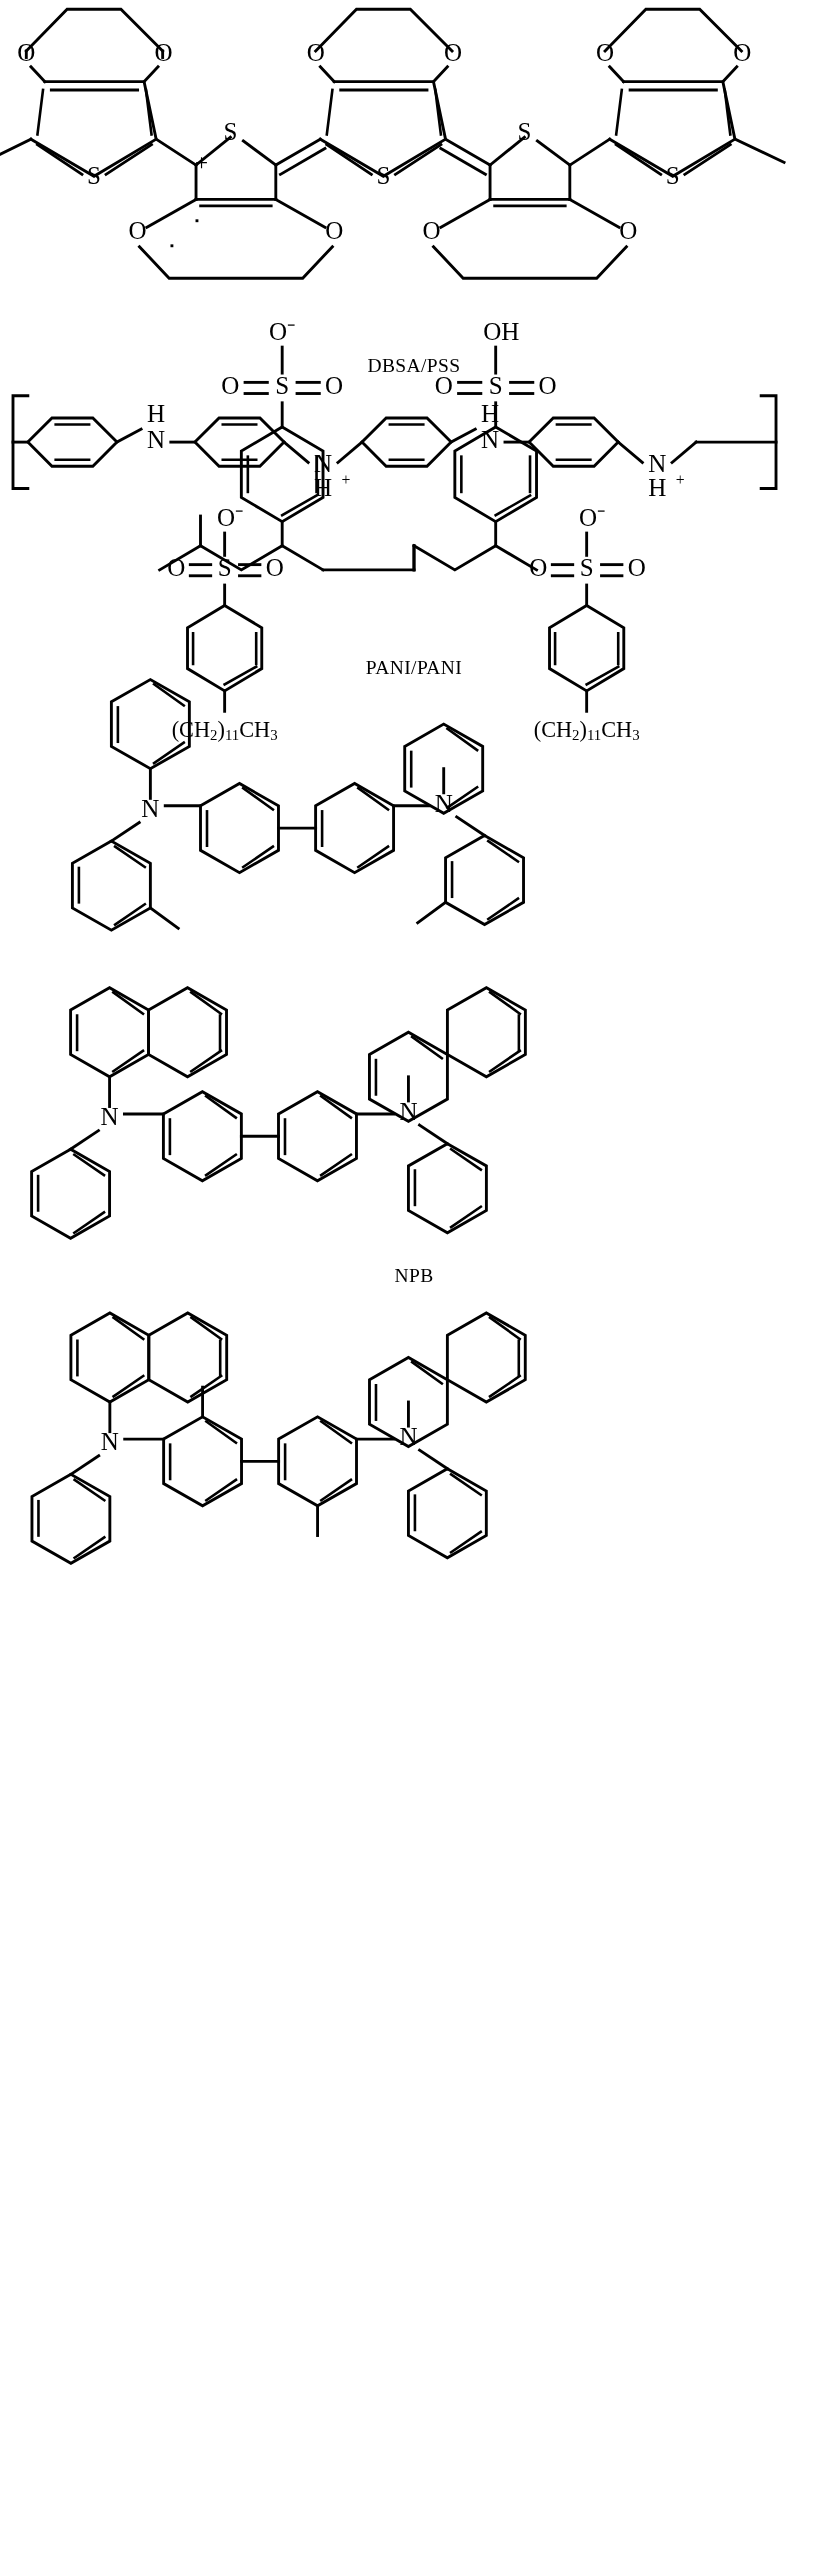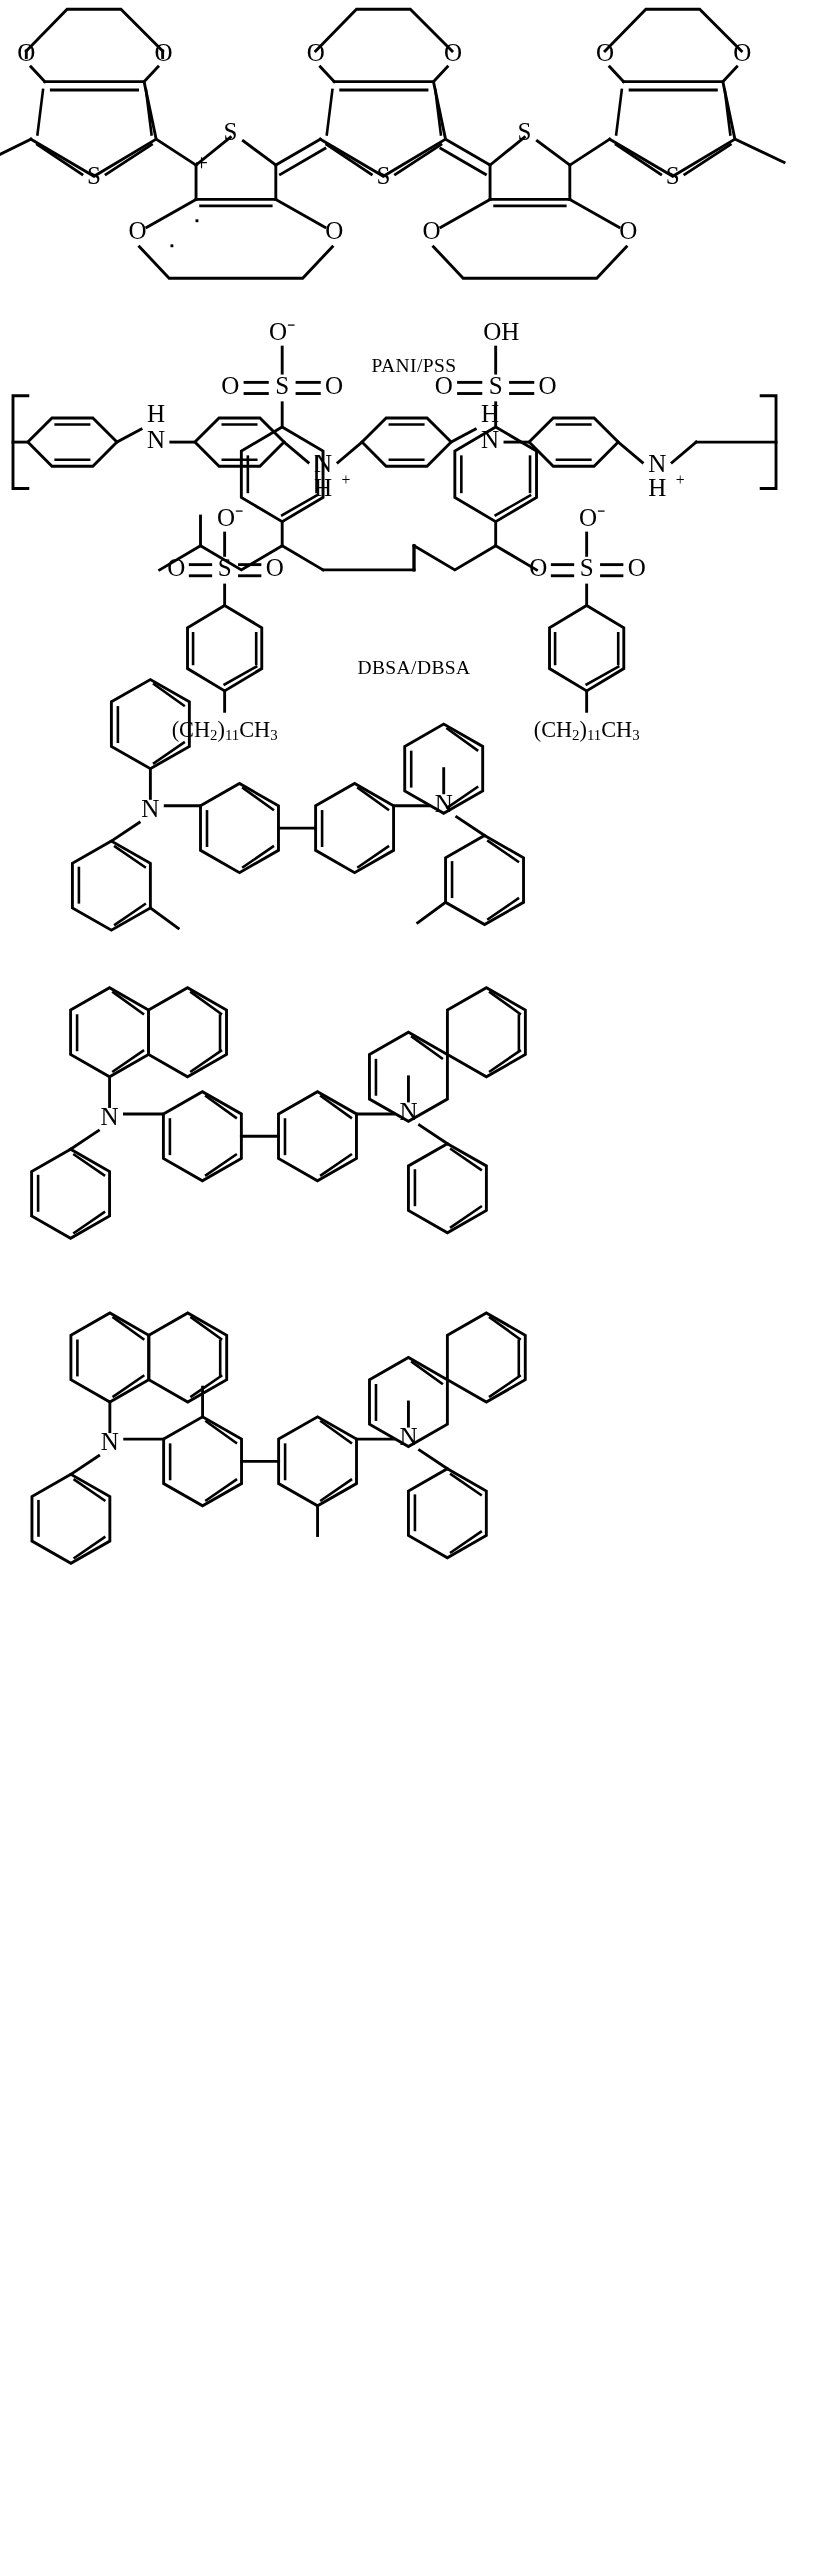--- a/index.html
+++ b/index.html
@@ -152,21 +152,21 @@
       <line x1="534" y1="225" x2="571" y2="204" class="thin"></line>
       <line x1="534" y1="232" x2="534" y2="258"></line>
       <polyline points="534,258 490,284 446,258"></polyline>
       <line x1="534" y1="258" x2="578" y2="284"></line>
       <line x1="446" y1="258" x2="446" y2="284"></line>
 
       <line x1="348" y1="284" x2="446" y2="284"></line>
       <line x1="446" y1="284" x2="446" y2="258"></line>
     </svg>
 
-    <div class="cap" style="top:355px;">PANI/PSS</div>
+    <div class="cap" style="top:355px;">DBSA/PSS</div>
   </div>
 
   <div class="panel" style="height:297px;">
     <svg width="828" height="279" viewBox="0 0 892 300">
 
       <polyline points="30,8 14,8 14,108 30,108"></polyline>
       <polyline points="820,8 836,8 836,108 820,108"></polyline>
 
       <polygon points="30,58 56,32 100,32 126,58 100,84 56,84"></polygon>
       <line x1="60" y1="39" x2="96" y2="39" class="thin"></line>
@@ -235,21 +235,21 @@
       <line x1="632" y1="212" x2="632" y2="234"></line>
       <polygon points="632,234 672,258 672,302 632,326 592,302 592,258"></polygon>
       <line x1="666" y1="264" x2="666" y2="297" class="thin"></line>
       <line x1="598" y1="264" x2="598" y2="297" class="thin"></line>
       <line x1="632" y1="319" x2="666" y2="300" class="thin"></line>
       <line x1="632" y1="326" x2="632" y2="348"></line>
       <text class="at" x="632" y="370" style="font-size:24px;">
         <tspan>(CH</tspan><tspan class="sub" dy="6">2</tspan><tspan dy="-6">)</tspan><tspan class="sub" dy="6">11</tspan><tspan dy="-6">CH</tspan><tspan class="sub" dy="6">3</tspan>
       </text>
     </svg>
-    <div class="cap" style="top:269px;">DBSA/DBSA</div>
+    <div class="cap" style="top:269px;">PANI/PANI</div>
   </div>
 
   <div class="panel" style="height:299px;">
     <svg width="828" height="288" viewBox="0 0 892 310">
 
       <polygon points="120,18 162,-6 204,18 204,66 162,90 120,66"></polygon>
       <line x1="127" y1="24" x2="127" y2="61" class="thin"></line>
       <line x1="166" y1="-1" x2="198" y2="22" class="thin"></line>
       <line x1="166" y1="84" x2="198" y2="62" class="thin"></line>
       <line x1="162" y1="90" x2="162" y2="122"></line>
@@ -331,20 +331,21 @@
       <line x1="528" y1="9" x2="560" y2="32" class="thin"></line>
       <line x1="559" y1="34" x2="559" y2="71" class="thin"></line>
       <line x1="528" y1="94" x2="560" y2="72" class="thin"></line>
 
       <line x1="452" y1="152" x2="482" y2="172"></line>
       <polygon points="482,172 524,196 524,244 482,268 440,244 440,196"></polygon>
       <line x1="447" y1="201" x2="447" y2="238" class="thin"></line>
       <line x1="486" y1="178" x2="518" y2="200" class="thin"></line>
       <line x1="486" y1="262" x2="518" y2="240" class="thin"></line>
     </svg>
+    <div class="cap" style="top:281px;">NPB</div>
   </div>
 
   <div class="panel" style="height:334px;">
     <svg width="828" height="306" viewBox="0 0 892 330">
 
       <polygon points="76,38 118,14 160,38 160,86 118,110 76,86"></polygon>
       <line x1="83" y1="44" x2="83" y2="81" class="thin"></line>
       <line x1="122" y1="19" x2="154" y2="42" class="thin"></line>
       <line x1="122" y1="104" x2="154" y2="82" class="thin"></line>
       <polygon points="160,38 202,14 244,38 244,86 202,110 160,86"></polygon>

